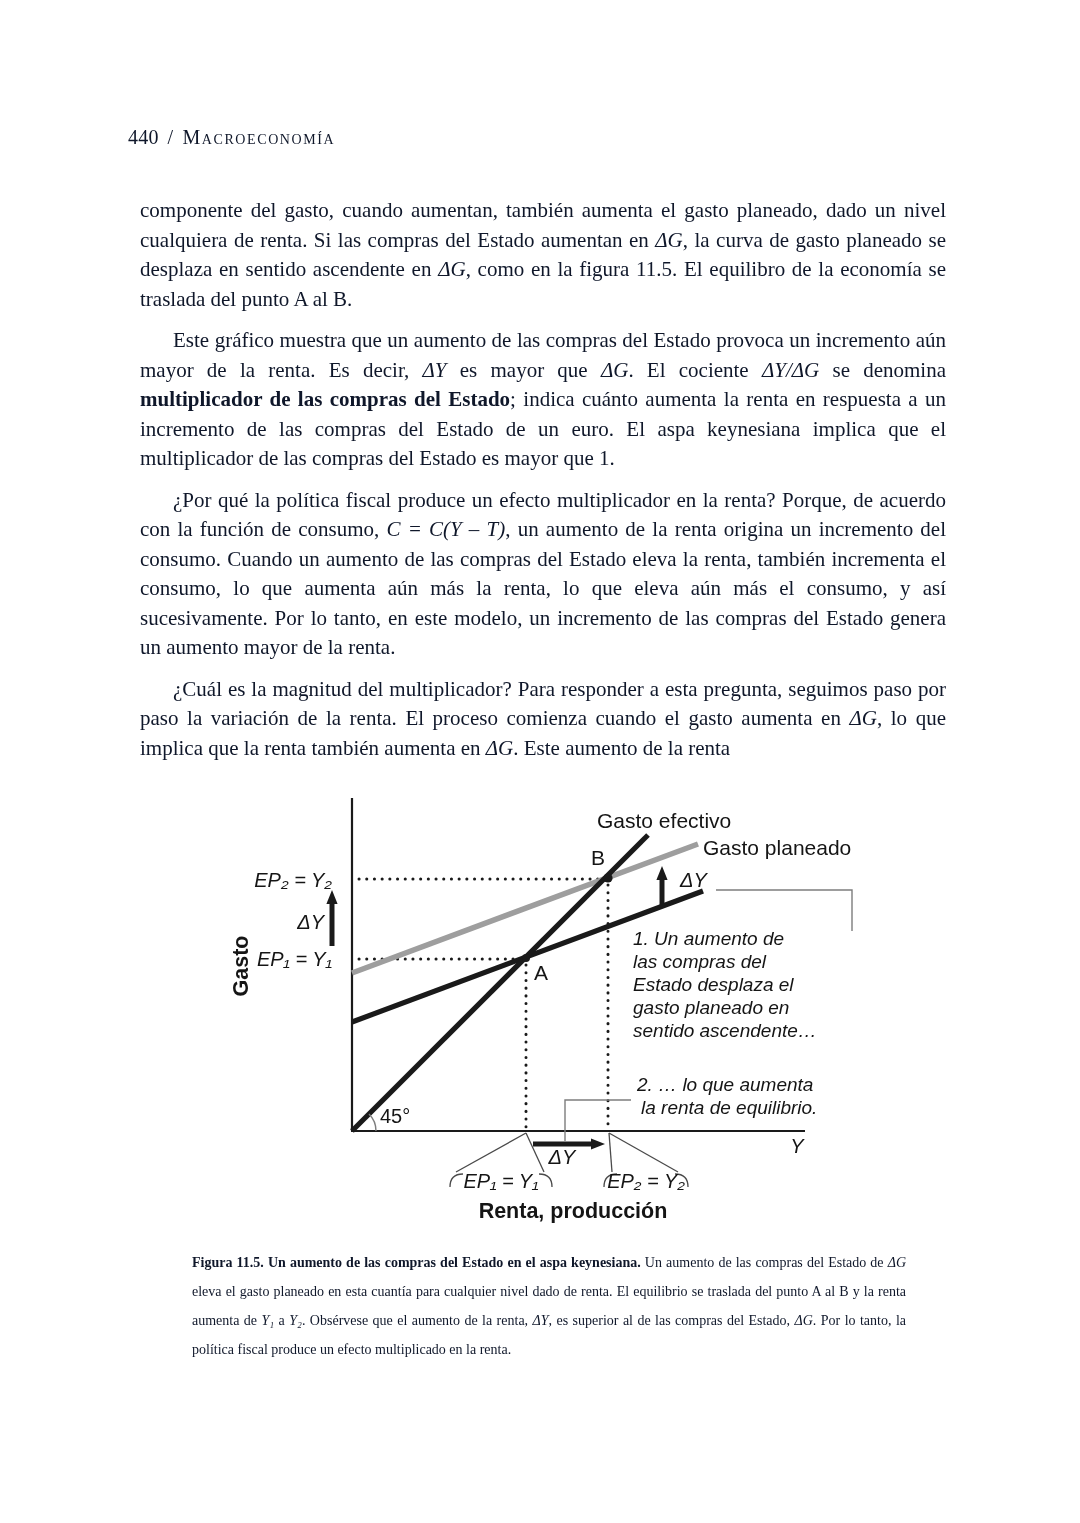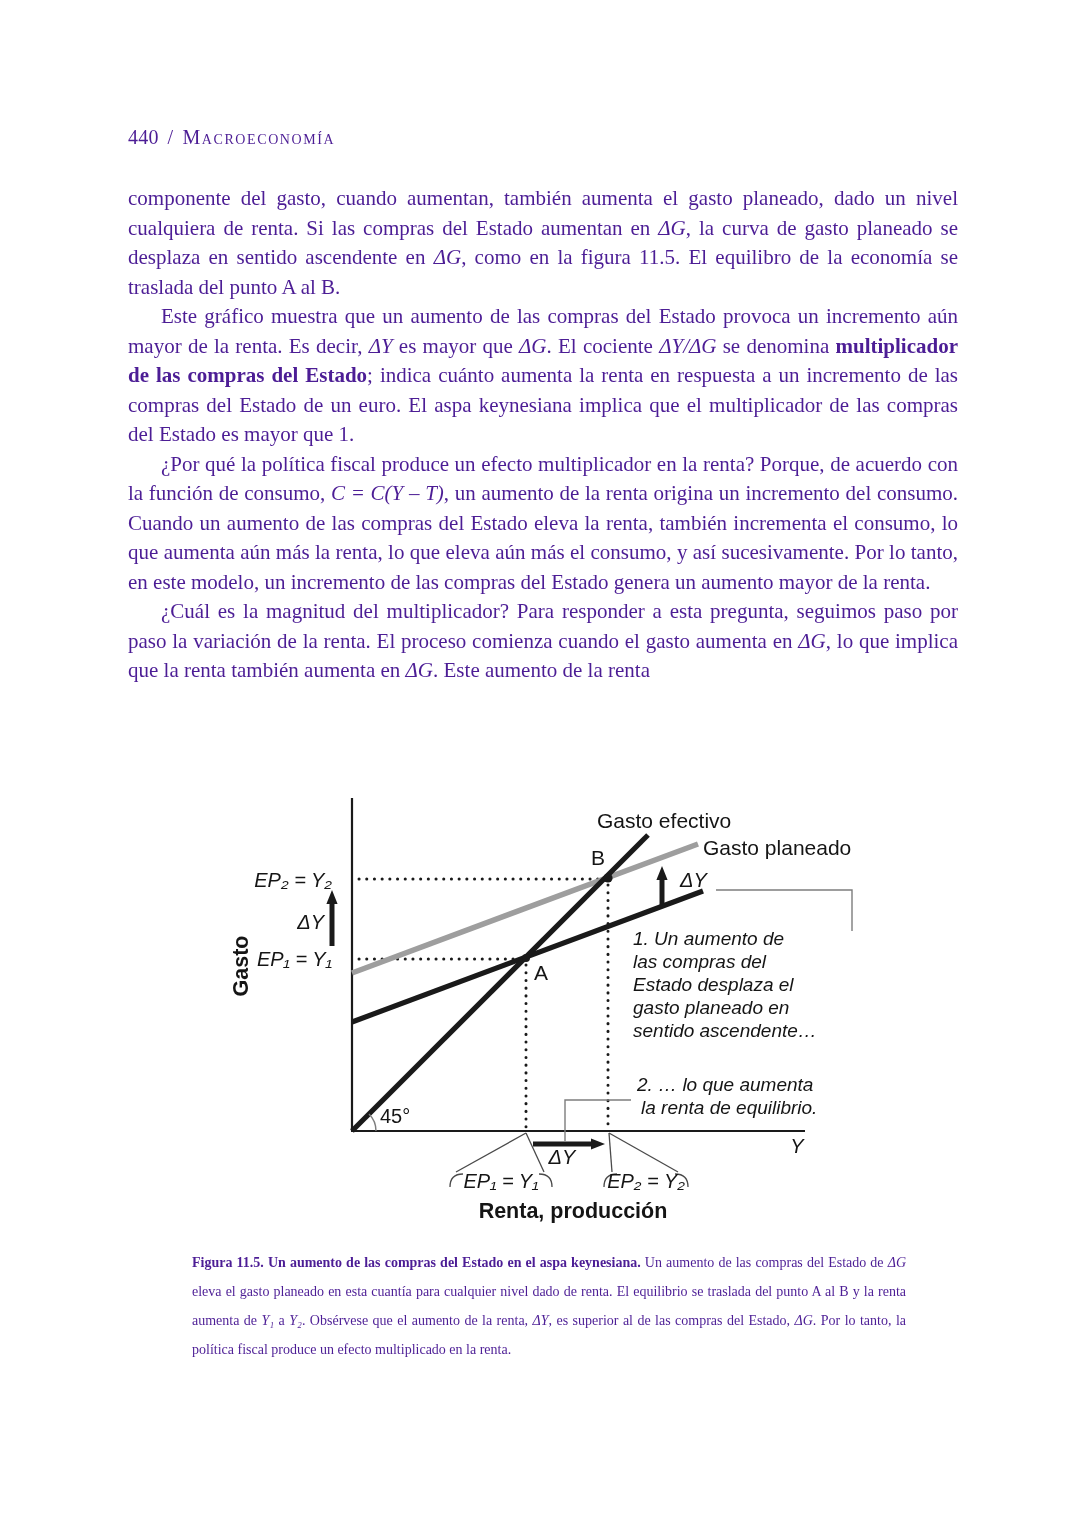--- a/index.html
+++ b/index.html
@@ -1,31 +1,31 @@
 <!DOCTYPE html>
 <html><head>
 <meta charset="utf-8">
 <style>
   html,body{margin:0;padding:0;background:#e8e8e8;}
   #page{
     position:relative;width:1080px;height:1523px;margin:0 auto;
-    background:#ffffff;color:#4c1d95;overflow:hidden;
+    background:#ffffff;color:#0f172a;overflow:hidden;
     font-family:"Liberation Serif","DejaVu Serif",serif;
   }
   .running-head{
     position:absolute;left:128px;top:126px;font-size:20px;
     letter-spacing:.2px;white-space:nowrap;
   }
   .running-head .sep{margin:0 9px;}
   .running-head .sc{font-variant:small-caps;letter-spacing:1.6px;}
   .body-text{
     position:absolute;left:128px;top:184px;width:830px;
     font-size:21px;line-height:29.5px;text-align:justify;
   }
-  .para{margin:0;text-indent:33px;}
+  .para{margin:12px;text-indent:33px;}
   .para.first{text-indent:0;}
   .run-i{font-style:italic;}
   .run-b{font-weight:700;}
   #fig{position:absolute;left:232px;top:788px;}
   .caption{
     position:absolute;left:192px;top:1248px;width:714px;margin:0;
     font-size:14px;line-height:29px;text-align:justify;
   }
   
   #fig text{

